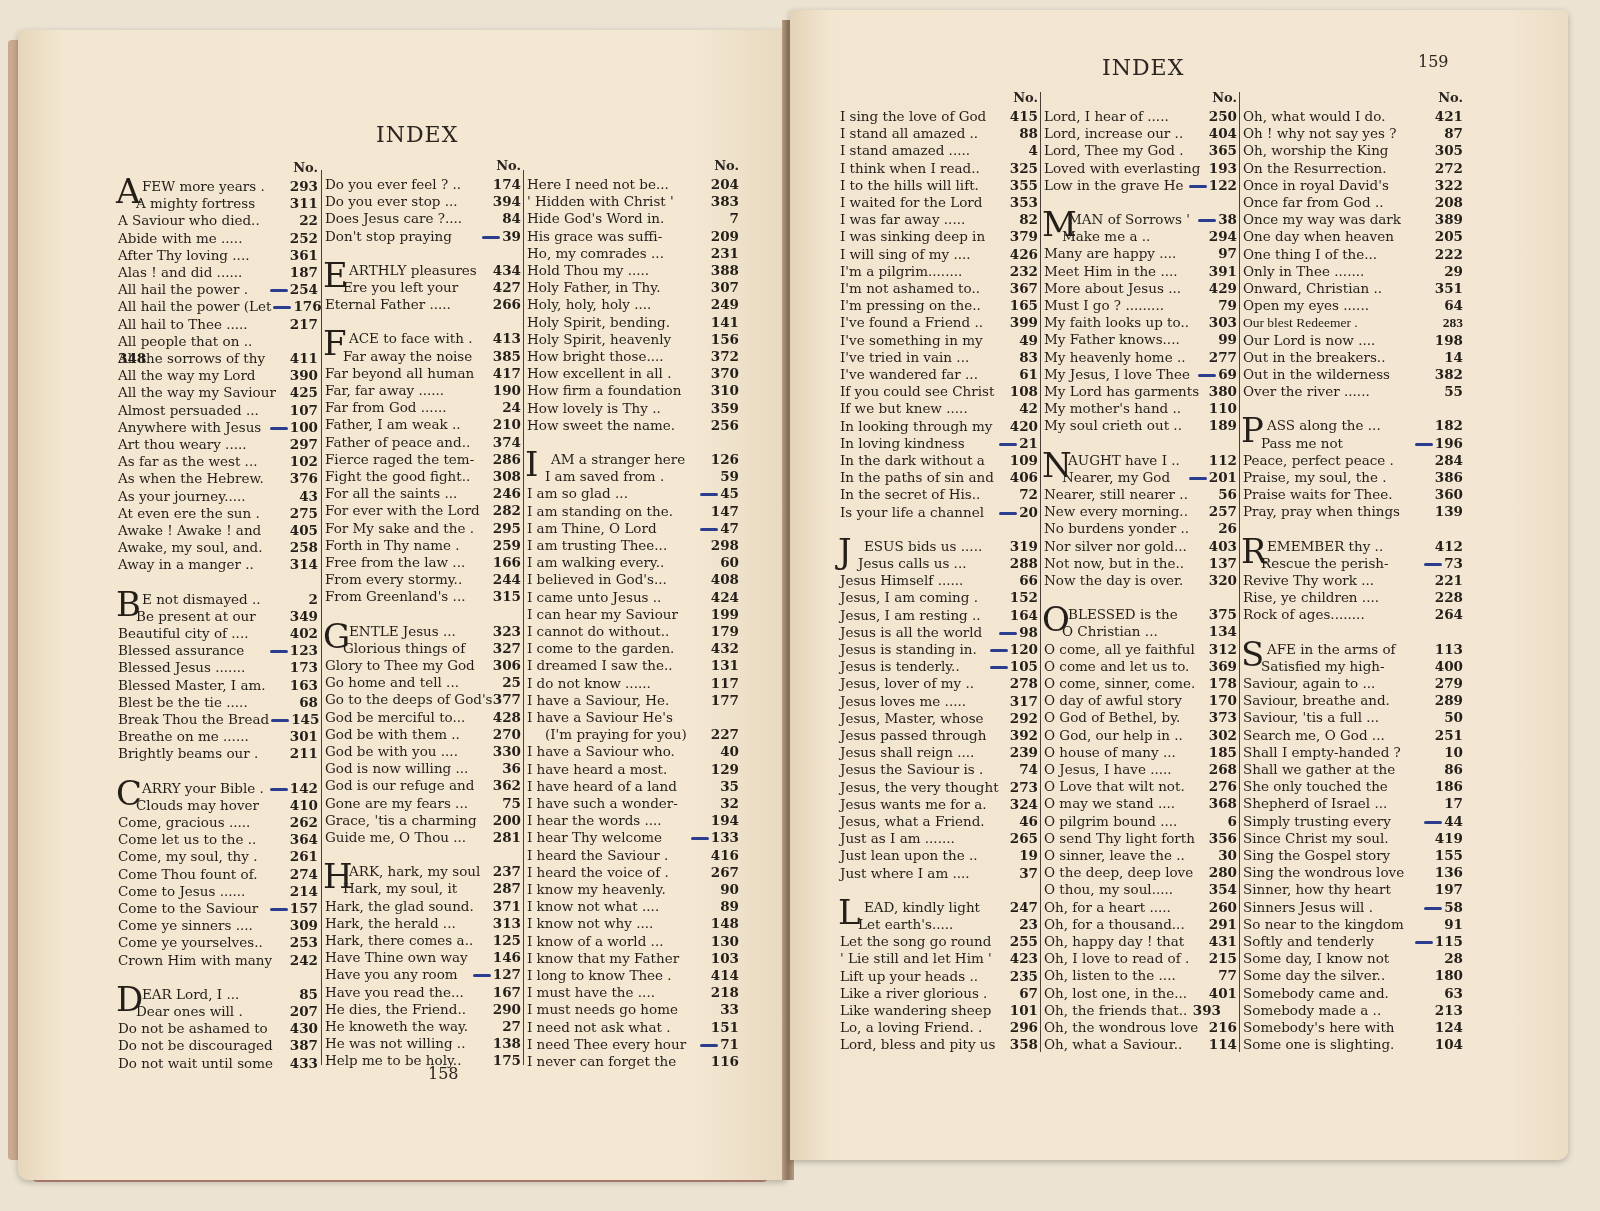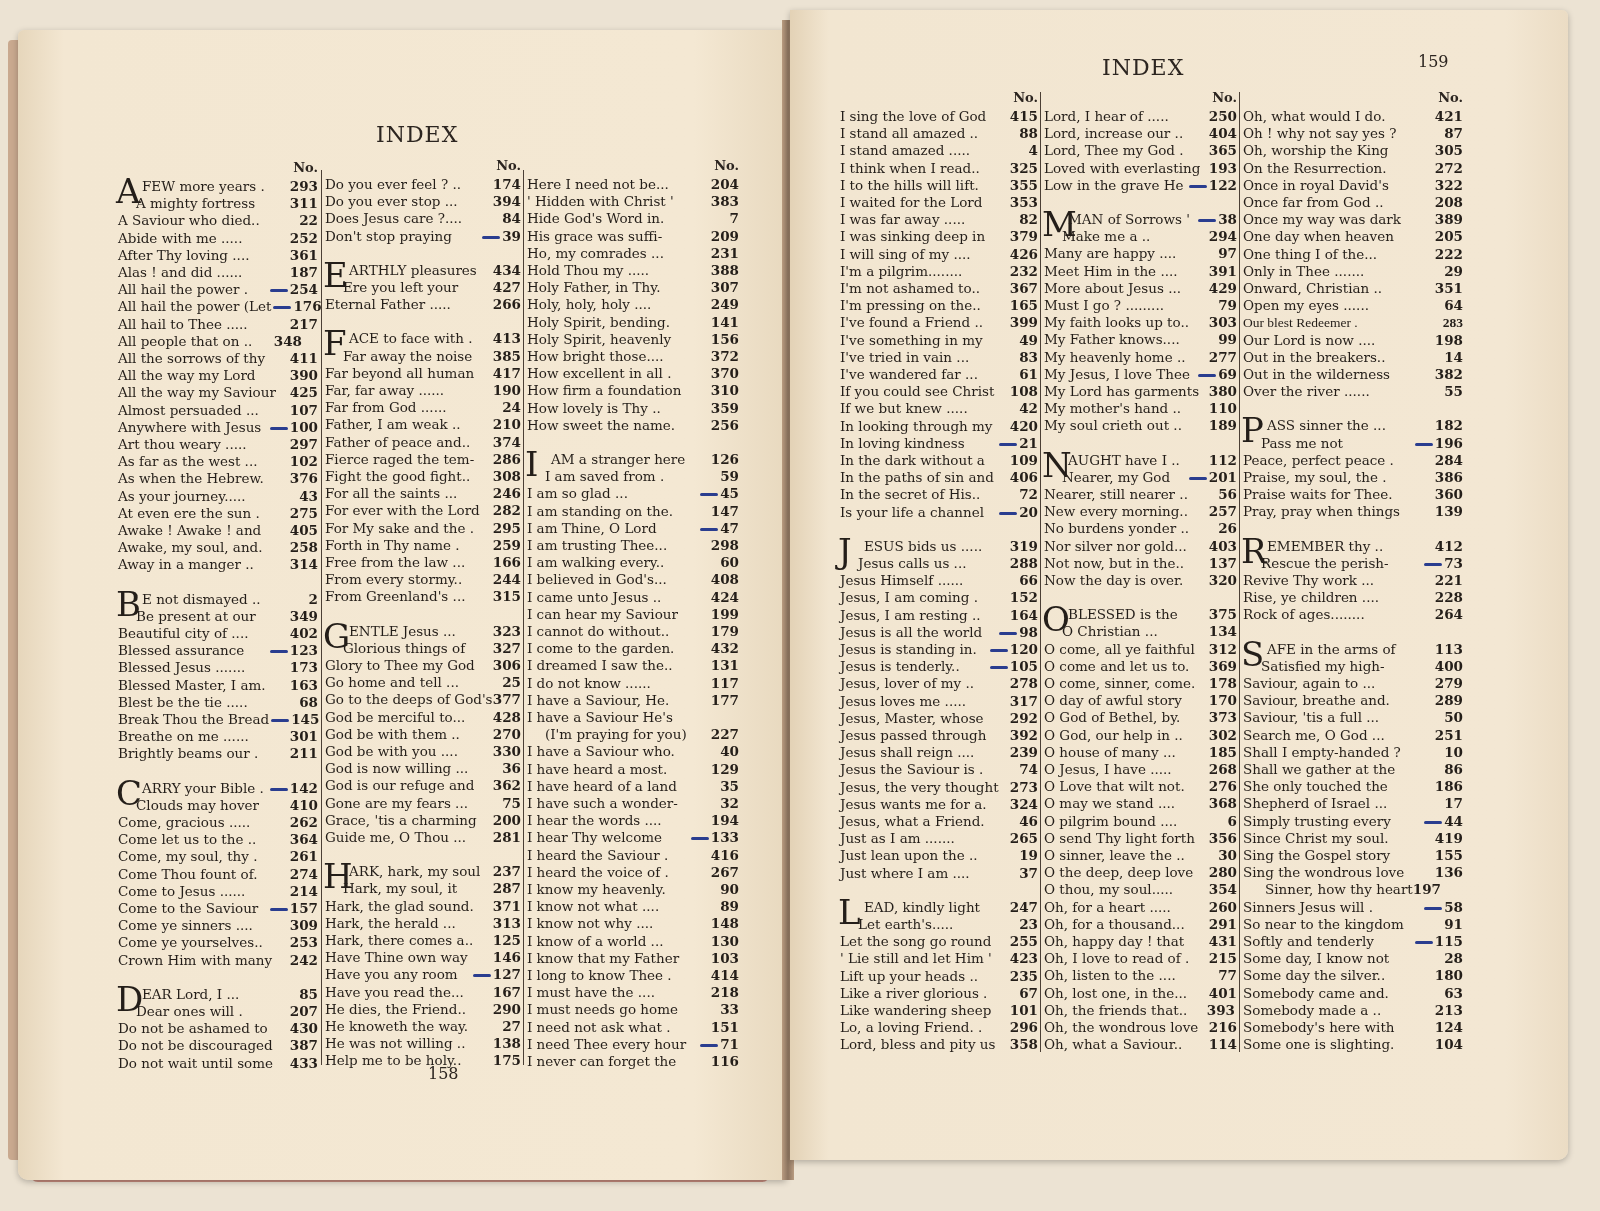--- a/index.html
+++ b/index.html
@@ -66,21 +66,21 @@
         <span><span class="mark"></span><span class="num">254</span></span>
       </div>
       <div class="entry" style="left: 0px; right: 0px; top: 138.4px;">
         <span class="title">All hail the power (Let</span>
         <span><span class="mark"></span><span class="num">176</span></span>
       </div>
       <div class="entry" style="left: 0px; right: 0px; top: 155.6px;">
         <span class="title">All hail to Thee .....</span>
         <span><span class="num">217</span></span>
       </div>
-      <div class="entry" style="left: 0px; right: 16px; top: 172.8px;">
+      <div class="entry" style="left: 0px; right: 0px; top: 172.8px; flex-direction: column;">
         <span class="title">All people that on ..</span>
         <span><span class="num">348</span></span>
       </div>
       <div class="entry" style="left: 0px; right: 0px; top: 190px;">
         <span class="title">All the sorrows of thy</span>
         <span><span class="num">411</span></span>
       </div>
       <div class="entry" style="left: 0px; right: 0px; top: 207.2px;">
         <span class="title">All the way my Lord</span>
         <span><span class="num">390</span></span>
@@ -1064,21 +1064,21 @@
         <span><span class="num">215</span></span>
       </div>
       <div class="entry" style="left: 0px; right: 0px; top: 877.4px;">
         <span class="title">Oh, listen to the ....</span>
         <span><span class="num">77</span></span>
       </div>
       <div class="entry" style="left: 0px; right: 0px; top: 894.6px;">
         <span class="title">Oh, lost one, in the...</span>
         <span><span class="num">401</span></span>
       </div>
-      <div class="entry" style="left: 0px; right: 2px; top: 911.8px; text-align: right;">
+      <div class="entry" style="left: 0px; right: 16px; top: 911.8px; text-align: right;">
         <span class="title">Oh, the friends that..</span>
         <span><span class="num">393</span></span>
       </div>
       <div class="entry" style="left: 0px; right: 0px; top: 929px;">
         <span class="title">Oh, the wondrous love</span>
         <span><span class="num">216</span></span>
       </div>
       <div class="entry" style="left: 0px; right: 0px; top: 946.2px;">
         <span class="title">Oh, what a Saviour..</span>
         <span><span class="num">114</span></span>
@@ -1149,21 +1149,21 @@
       <div class="entry" style="left: 0px; right: 0px; top: 276px;">
         <span class="title">Out in the wilderness</span>
         <span><span class="num">382</span></span>
       </div>
       <div class="entry" style="left: 0px; right: 0px; top: 293.2px;">
         <span class="title">Over the river ......</span>
         <span><span class="num">55</span></span>
       </div>
       <div class="entry" style="left: 0px; right: 0px; top: 327.4px;">
         <span class="drop" style="left: -2px; top: -4px;">P</span>
-        <span class="title" style="padding-left: 24px;">ASS sinner the ...</span>
+        <span class="title" style="padding-left: 24px;">ASS along the ...</span>
         <span><span class="num">182</span></span>
       </div>
       <div class="entry cont" style="left: 0px; right: 0px; top: 344.6px;">
         <span class="title">Pass me not</span>
         <span><span class="mark"></span><span class="num">196</span></span>
       </div>
       <div class="entry" style="left: 0px; right: 0px; top: 361.8px;">
         <span class="title">Peace, perfect peace .</span>
         <span><span class="num">284</span></span>
       </div>
@@ -1250,21 +1250,21 @@
         <span><span class="num">419</span></span>
       </div>
       <div class="entry" style="left: 0px; right: 0px; top: 757px;">
         <span class="title">Sing the Gospel story</span>
         <span><span class="num">155</span></span>
       </div>
       <div class="entry" style="left: 0px; right: 0px; top: 774.2px;">
         <span class="title">Sing the wondrous love</span>
         <span><span class="num">136</span></span>
       </div>
-      <div class="entry" style="left: 0px; right: 0px; top: 791.4px; justify-content: center;">
+      <div class="entry" style="left: 0px; right: 0px; top: 791.4px;">
         <span class="title">Sinner, how thy heart</span>
         <span><span class="num">197</span></span>
       </div>
       <div class="entry" style="left: 0px; right: 0px; top: 808.6px;">
         <span class="title">Sinners Jesus will .</span>
         <span><span class="mark"></span><span class="num">58</span></span>
       </div>
       <div class="entry" style="left: 0px; right: 0px; top: 825.8px;">
         <span class="title">So near to the kingdom</span>
         <span><span class="num">91</span></span>

